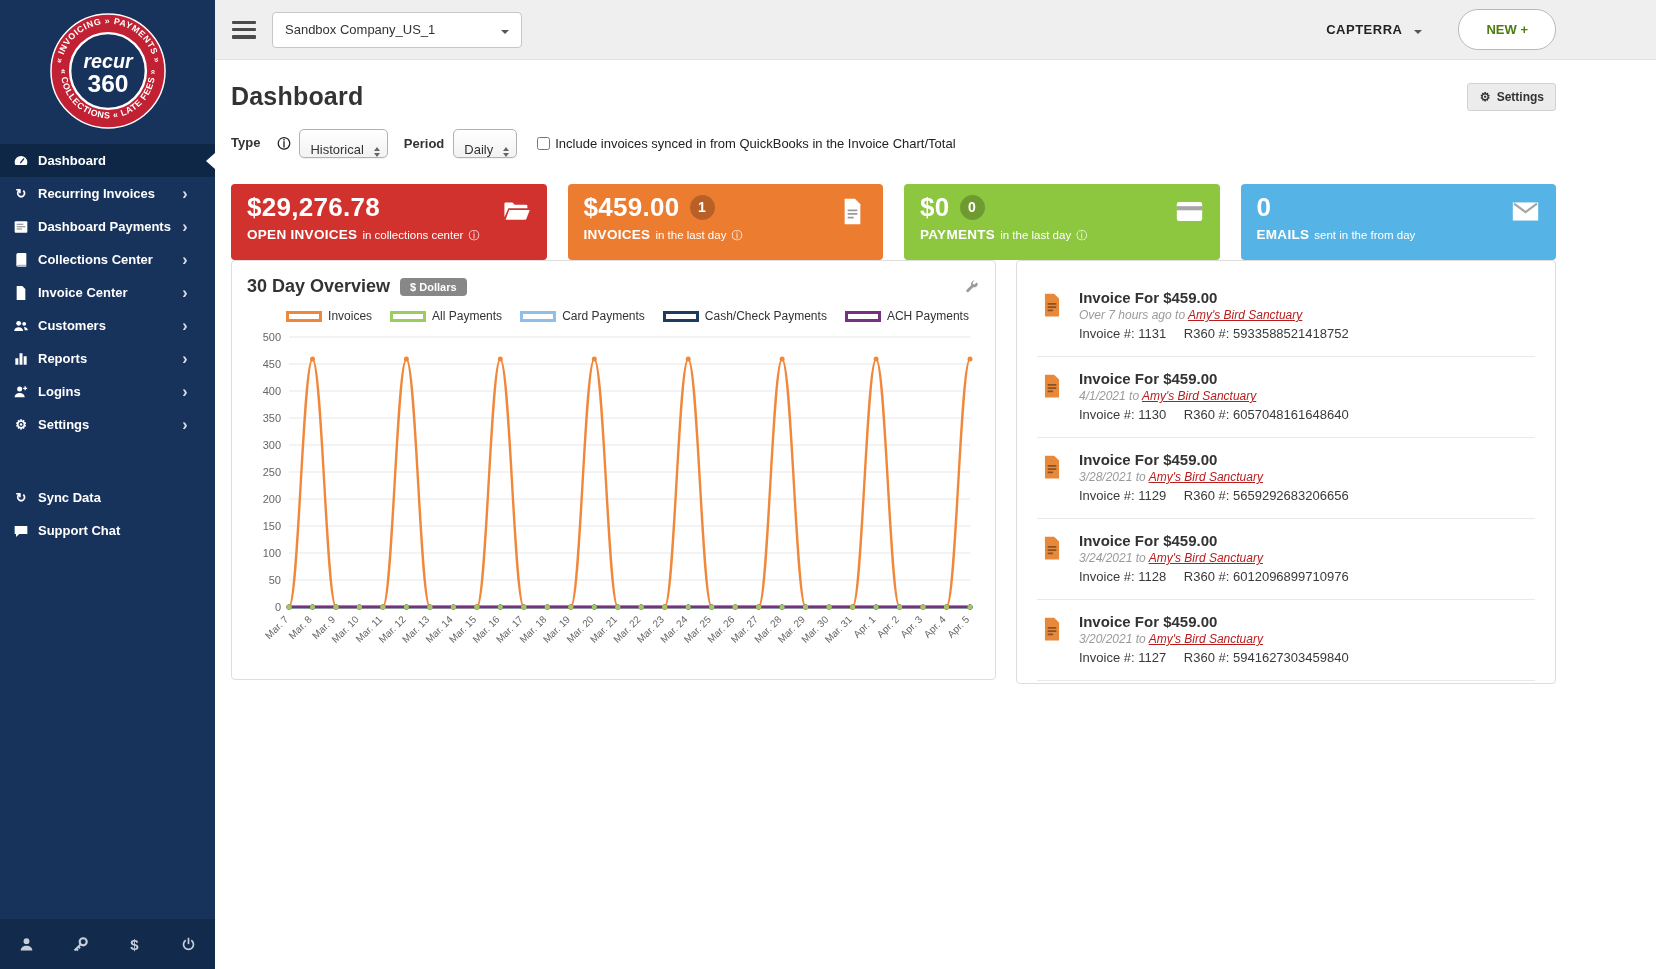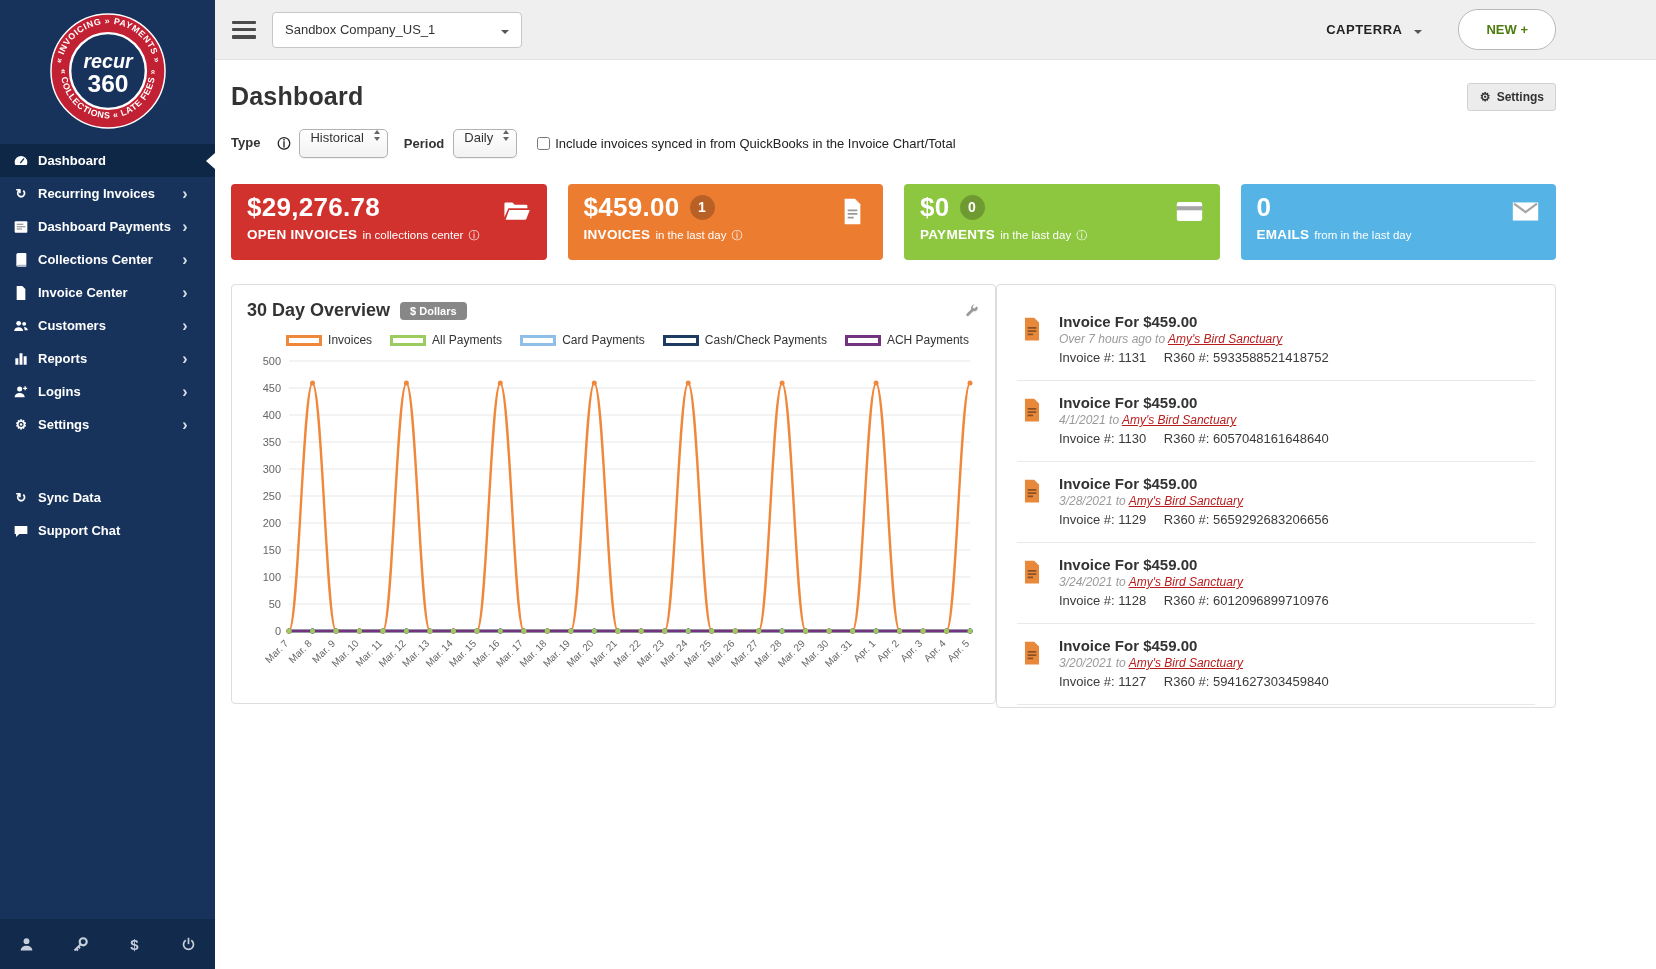--- a/index.html
+++ b/index.html
@@ -36,40 +36,40 @@
 
   .page { padding:22px 100px 0 16px; }
   .title-row { display:flex; align-items:center; justify-content:space-between; }
   .title-row h1 { font-size:25px; color:#333; letter-spacing:.2px; }
   .settings-btn { display:inline-flex; align-items:center; gap:5px; background:#ececec; border:1px solid #d2d2d2; border-radius:3px; padding:6px 11px; font-family:inherit; font-size:12px; font-weight:bold; color:#333; cursor:pointer; }
   .settings-btn .ic { width:13px; height:13px; font-size:12px; display:inline-flex; align-items:center; justify-content:center; }
 
   .filter-row { margin-top:18px; display:flex; align-items:center; font-size:13px; }
   .flabel { font-weight:bold; display:inline-flex; gap:17px; }
   .info-ic { font-size:13px; color:#222; font-style:normal; }
-  .sel { display:flex; align-items:flex-start; border:1px solid #b2b2b2; border-radius:5px; height:29px; padding:0 7px 0 10px; background:linear-gradient(#ffffff,#f2f2f2); cursor:pointer; margin:0 16px 0 9px; box-shadow:0 1px 1px rgba(0,0,0,.06); }
+  .sel { display:flex; align-items:flex-end; border:1px solid #b2b2b2; border-radius:5px; height:29px; padding:0 7px 0 10px; background:linear-gradient(#ffffff,#f2f2f2); cursor:pointer; margin:0 16px 0 9px; box-shadow:0 1px 1px rgba(0,0,0,.06); }
   .stepper { display:flex; flex-direction:column; margin-left:10px; }
   .stepper i { display:block; width:0; height:0; border-left:3.5px solid transparent; border-right:3.5px solid transparent; }
   .stepper .up { border-bottom:4.5px solid #666; margin-bottom:2.5px; }
   .stepper .dn { border-top:4.5px solid #666; }
   .chk { display:inline-flex; align-items:center; gap:5px; margin-left:4px; cursor:pointer; font-size:13px; color:#222; }
   .chk input { width:13px; height:13px; }
 
   
   .cards { margin-top:26px; display:flex; gap:21px; }
   .stat-card { flex:1; height:76px; border-radius:4px; color:#fff; padding:9px 16px 10px; position:relative; cursor:pointer; }
   .card-value { font-size:26px; font-weight:bold; letter-spacing:.3px; display:flex; align-items:center; gap:10px; line-height:1.1; }
   .badge-circle { background:rgba(0,0,0,.22); border-radius:50%; width:25px; height:25px; font-size:14px; font-weight:bold; display:flex; align-items:center; justify-content:center; }
   .card-icon { position:absolute; top:13px; right:16px; width:29px; height:29px; color:#fff; }
   .card-caption { font-size:11.5px; margin-top:5px; display:flex; align-items:baseline; gap:5px; }
   .card-caption b { font-size:13.5px; letter-spacing:.3px; }
   .cinfo { font-size:11px; font-style:normal; }
 
   
-  .panels { margin-top:24px; display:flex; align-items:flex-start; }
+  .panels { display:flex; gap:20px; align-items:flex-start; }
   .panel { background:#fff; border:1px solid #ddd; border-radius:4px; padding:15px; }
   .panel-head { display:flex; align-items:center; }
   .panel-head h2 { font-size:18px; color:#333; }
   .pill { background:#878787; color:#fff; font-size:11px; font-weight:bold; padding:3px 10px; border-radius:4px; margin-left:10px; }
   .wrench { margin-left:auto; width:16px; height:16px; color:#9a9a9a; cursor:pointer; }
   .chart-panel { width:765px; height:420px; }
   .legend { margin-top:12px; display:flex; justify-content:center; gap:18px; font-size:12px; color:#333; padding-left:28px; }
   .legend-item { display:inline-flex; align-items:center; gap:6px; cursor:pointer; }
   .legend-swatch { width:36px; height:11px; border:3px solid #999; background:#fff; display:inline-block; }
   #chart-svg { margin-top:4px; width:735px; height:332px; display:block; }
@@ -346,21 +346,21 @@
 
           </div>
           <span class="ic card-icon">
               <svg viewBox="0 0 24 24" fill="currentColor">
                 <path d="M1.5 4.5h21v15h-21z"></path>
                 <path d="M2.5 5.5l9.5 7 9.5-7" fill="none" stroke="rgba(0,0,0,.35)" stroke-width="1.8"></path>
               </svg>
             </span>
           <div class="card-caption">
             <b>EMAILS</b>
-            <span>from in the last day</span>
+            <span>sent in the from day</span>
 
           </div>
         </div>
       </div>
 
       <div class="panels">
 
         <section class="panel chart-panel">
           <div class="panel-head">
             <h2>30 Day Overview</h2>

